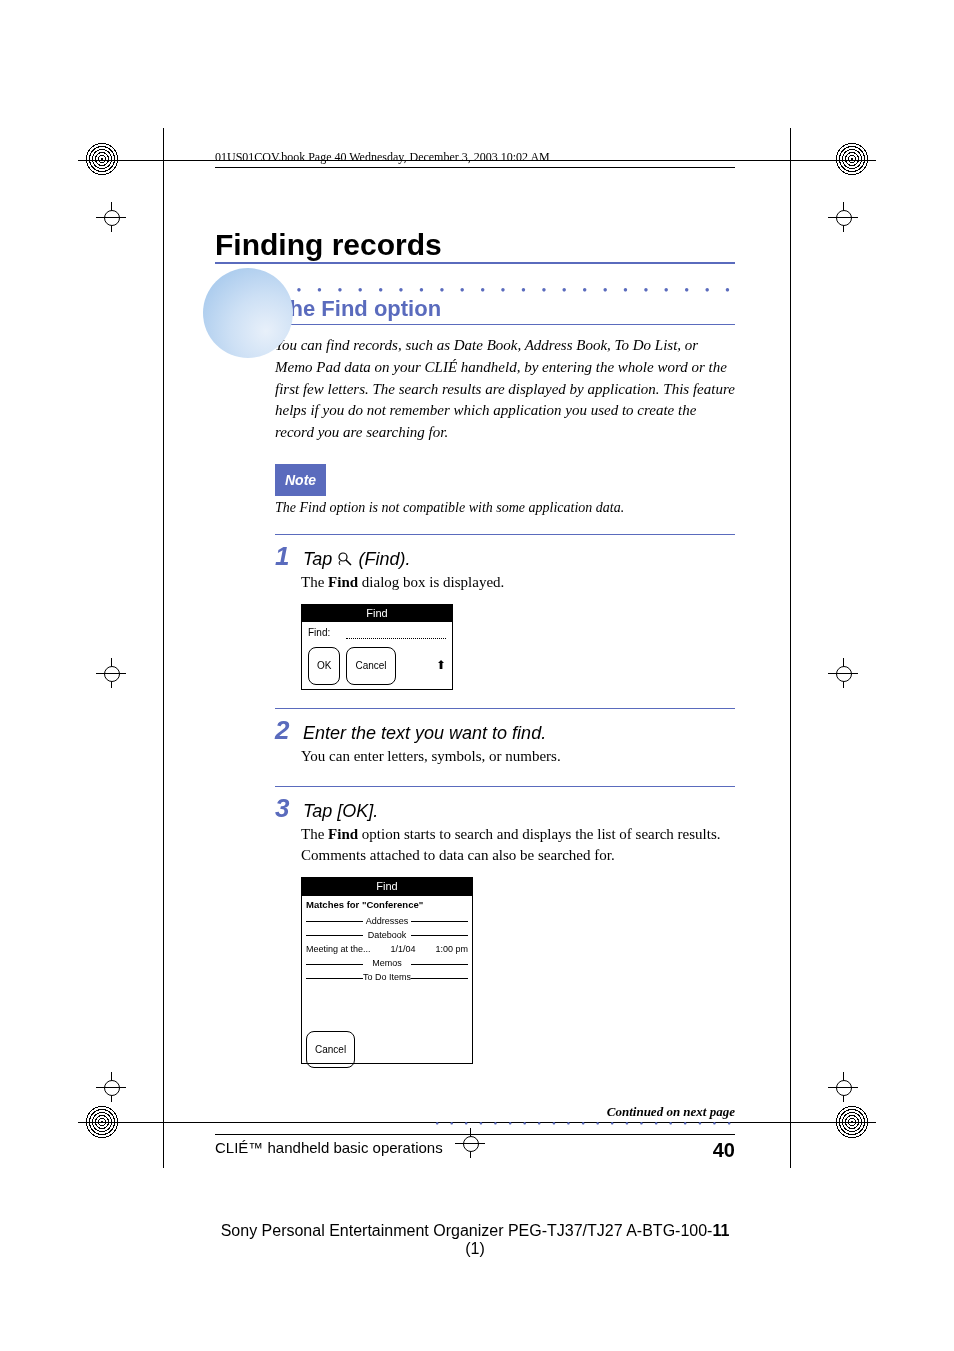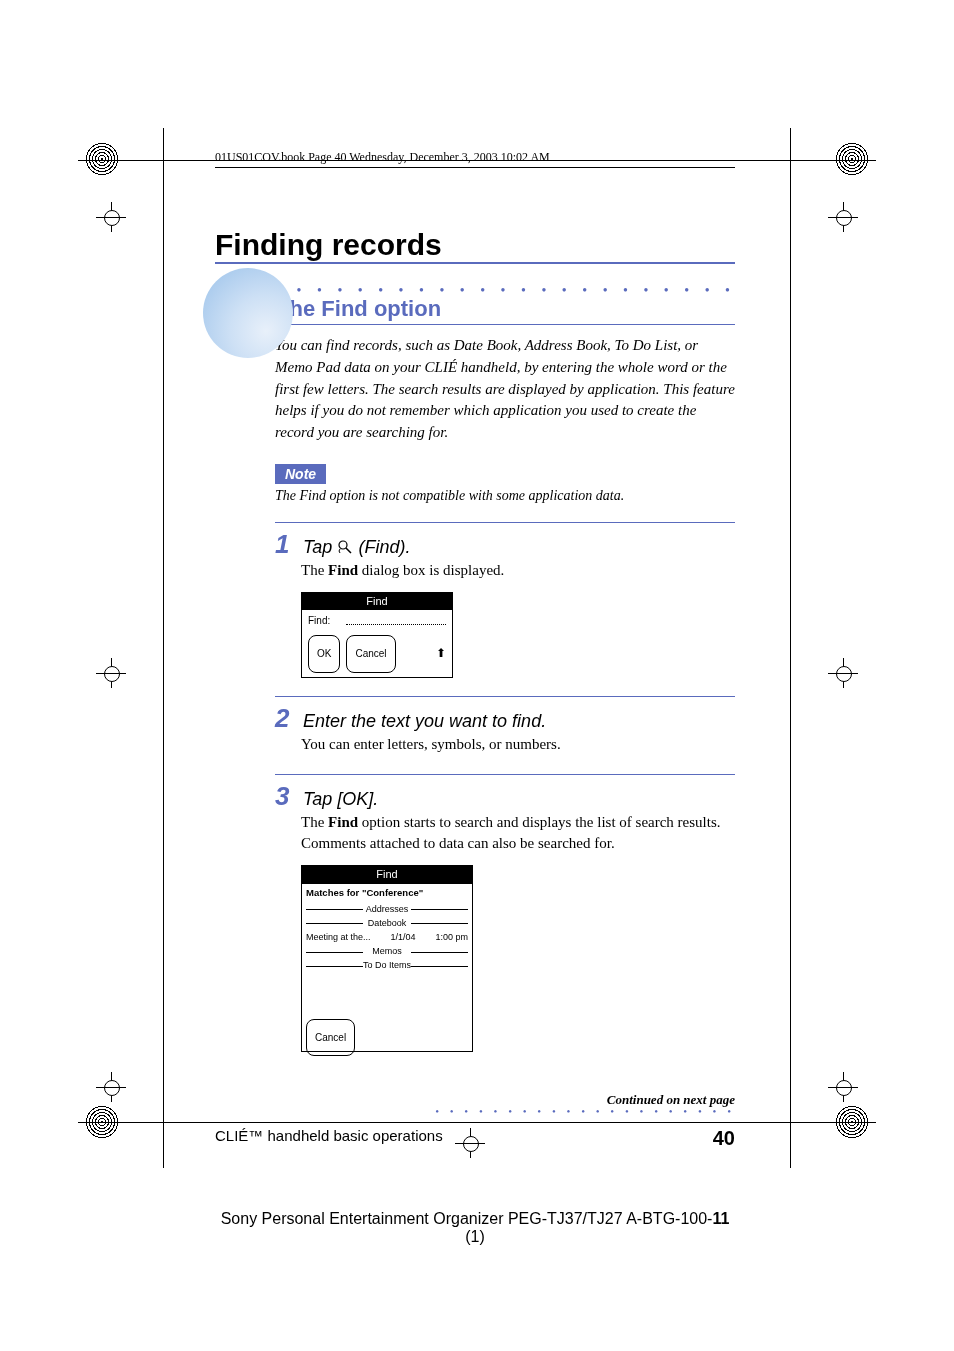--- a/index.html
+++ b/index.html
@@ -72,21 +72,21 @@
     line-height: 1.45;
     margin: 6px 0;
   }
   .note-box {
     display: inline-block;
     background: #5a6bbd;
     color: #fff;
     font-family: Arial, Helvetica, sans-serif;
     font-weight: bold;
     font-size: 14px;
-    padding: 2px 10px;
+    padding: 8px 10px;
     margin-top: 14px;
   }
   .note-text {
     font-size: 14px;
     margin: 4px 0 18px 0;
   }
   .step {
     border-top: 1px solid #5a6bbd;
     padding-top: 6px;
     margin-top: 18px;
@@ -128,21 +128,21 @@
     text-align: center;
     font-size: 11px;
     padding: 1px 0;
   }
   .cs-body {
     padding: 4px 6px;
     font-size: 10px;
   }
   .cs-find-row {
     display: flex;
-    align-items: flex-start;
+    align-items: center;
     gap: 16px;
   }
   .cs-find-row .underline {
     flex: 1;
     border-bottom: 1px dotted #000;
     height: 10px;
   }
   .cs-btns {
     display: flex;
     gap: 6px;

